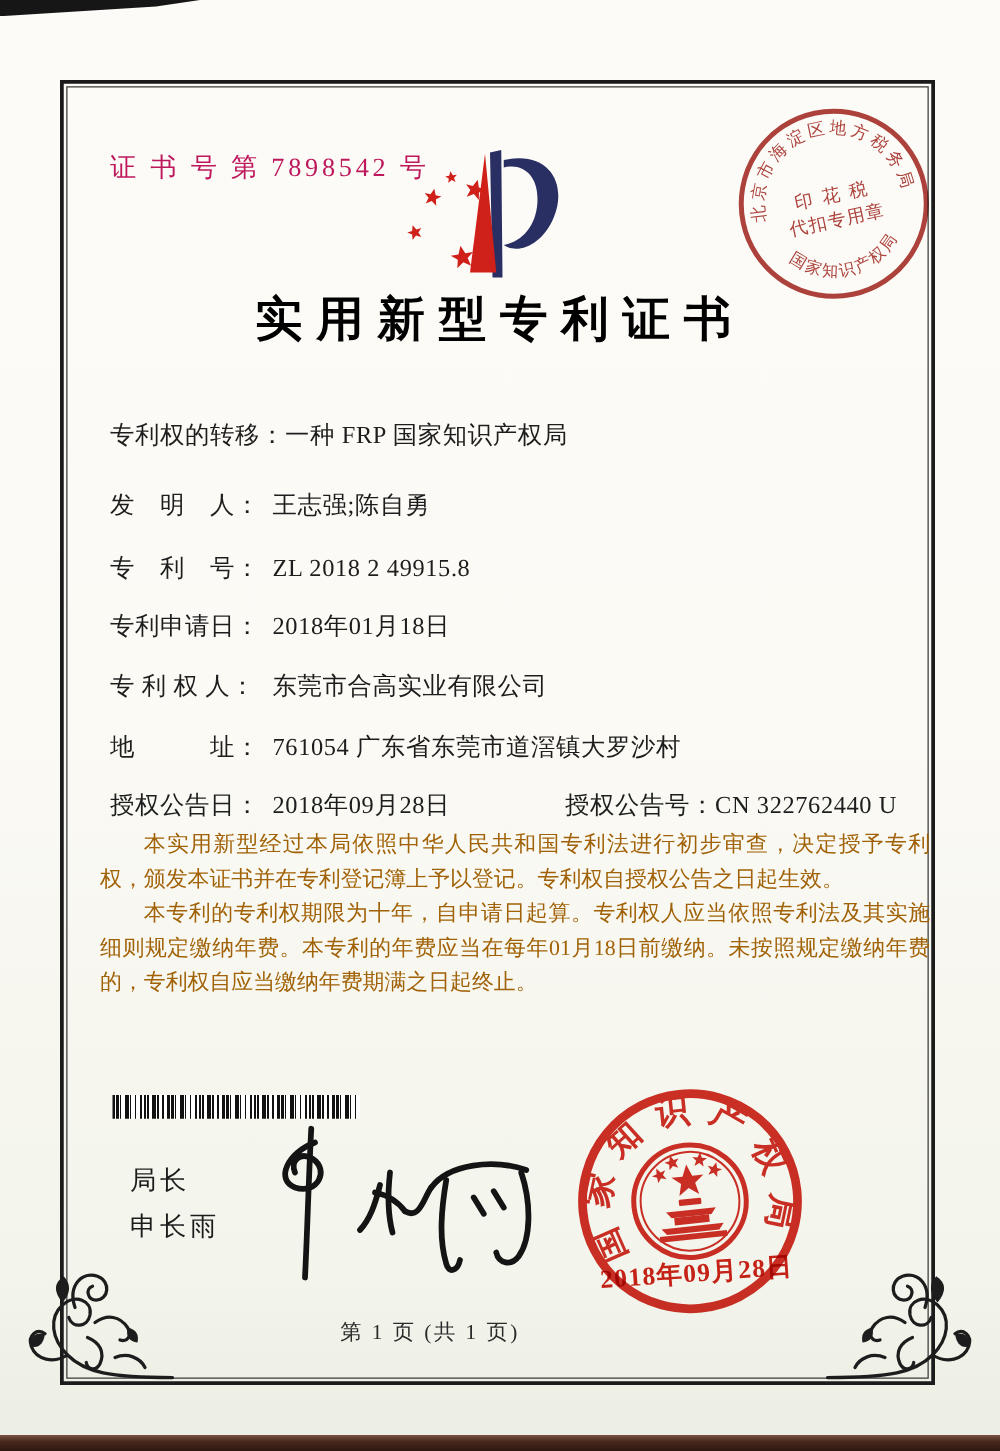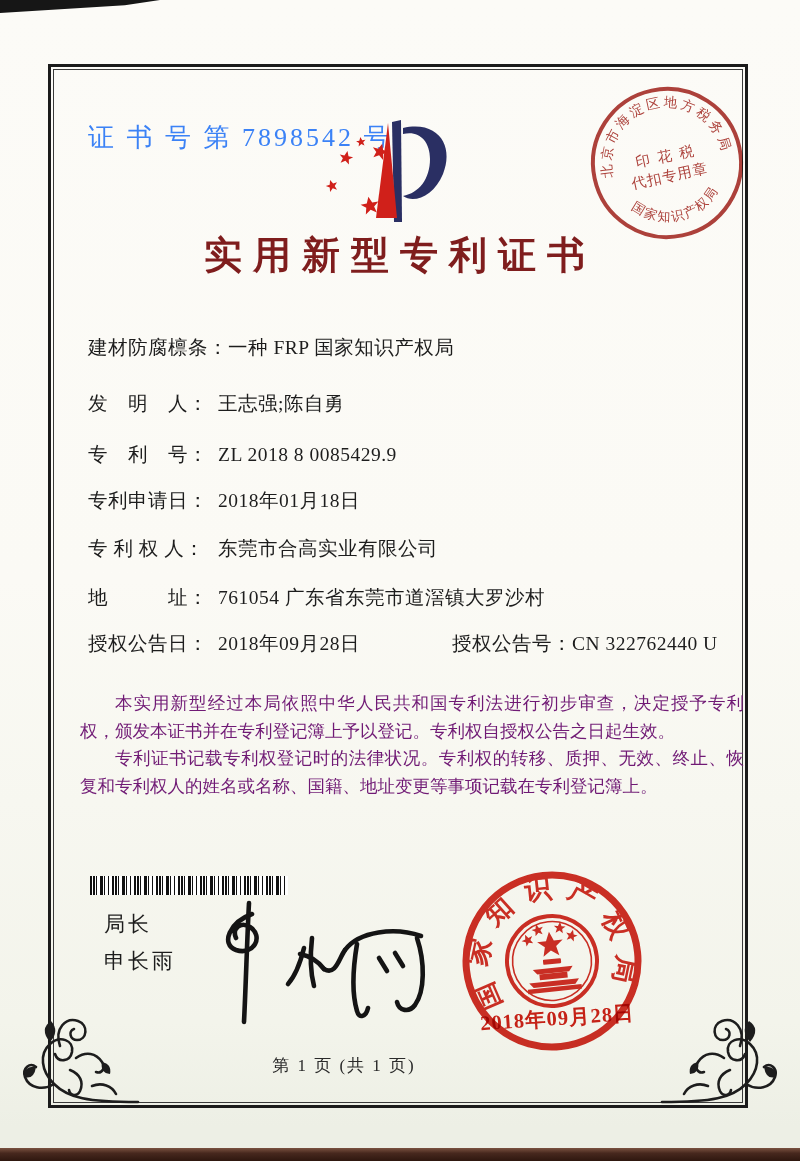--- a/index.html
+++ b/index.html
@@ -15,42 +15,42 @@
   .bottom-band{left:0;bottom:0;width:800px;height:13px;
     background:linear-gradient(180deg,#7a5240 0%,#472а1e 40%,#2e170f 100%);
     background:linear-gradient(180deg,#7a5240 0%,#47281e 40%,#2e170f 100%);}
   
   .frame{left:48px;top:64px;width:694px;height:1038px;border:3px solid #1b1b1b;}
   .frame::after{content:"";position:absolute;inset:2px;border:1px solid #3a3a3a;}
   .flourish{width:126px;height:92px;}
   .flourish.bl{left:14px;top:1016px;}
   .flourish.br{left:660px;top:1016px;transform:scaleX(-1);}
   
-  .certno{left:88px;top:120px;font-size:26px;letter-spacing:3px;color:#3b82f6;}
+  .certno{left:88px;top:120px;font-size:21px;letter-spacing:3px;color:#be185d;}
   .logo{left:322px;top:118px;}
   .title{left:0;top:230px;width:800px;text-align:center;font-size:38px;font-weight:bold;
-    letter-spacing:11px;color:#7f1d1d;}
+    letter-spacing:11px;color:#000000;}
   
   .tax-stamp{left:580px;top:76px;opacity:.92;transform:rotate(-12deg);mix-blend-mode:multiply;}
   
   .row{left:88px;font-size:19.5px;letter-spacing:.5px;color:#1d1d1d;white-space:nowrap;}
   .row .lbl{display:inline-block;min-width:130px;}
   .r0{top:334px}.r1{top:390px}.r2{top:441px}.r3{top:487px}.r4{top:535px}.r5{top:584px}.r6{top:630px}
   .grant-no{left:452px;top:630px;font-size:19.5px;letter-spacing:.5px;color:#1d1d1d;white-space:nowrap;}
   
   .body-text{left:80px;top:662px;width:664px;font-size:17.5px;line-height:27.5px;
-    text-align:justify;color:#701a75;margin-top:28px;}
+    text-align:justify;color:#a16207;}
   .body-text p{margin:0;text-indent:2em;}
   
   .barcode{left:90px;top:876px;width:198px;height:19px;background:
     repeating-linear-gradient(90deg,#111 0 2px,#fff 2px 3px,#111 3px 5px,#fff 5px 6px,
     #111 6px 7px,#fff 7px 10px,#111 10px 13px,#fff 13px 14px,#111 14px 15px,#fff 15px 18px,
     #111 18px 19px,#fff 19px 22px);}
   
-  .officer{left:104px;top:906px;font-size:21px;letter-spacing:3px;color:#1c1c1c;line-height:37px;}
+  .officer{left:104px;top:926px;font-size:21px;letter-spacing:3px;color:#1c1c1c;line-height:37px;}
   .signature{left:198px;top:898px;}
   
   .seal{left:452px;top:861px;opacity:.94;mix-blend-mode:multiply;transform:rotate(-6deg);}
   .seal-date{left:480px;top:1004px;font-size:20.5px;font-weight:bold;color:#cf2318;
     letter-spacing:1px;transform:rotate(-4deg);mix-blend-mode:multiply;white-space:nowrap;}
   
   .footer{left:0;top:1054px;width:688px;text-align:center;font-size:17px;letter-spacing:2px;color:#2a2a2a;}
   svg text{font-family:"Liberation Serif", serif;}
 </style>
 </head>
@@ -123,47 +123,47 @@
     <textPath href="#taxTop" startOffset="50%" text-anchor="middle">北京市海淀区地方税务局</textPath>
   </text>
   <text x="0" y="-2" text-anchor="middle" font-size="14.5" fill="#a8322c" letter-spacing="2">印 花 税</text>
   <text x="0" y="18" text-anchor="middle" font-size="14.5" fill="#a8322c" letter-spacing="1">代扣专用章</text>
   <text font-size="13" fill="#a8322c" letter-spacing="1.5">
     <textPath href="#taxBot" startOffset="50%" text-anchor="middle">国家知识产权局</textPath>
   </text>
 </svg>
 
 <div class="abs row r0">
-  <span class="lbl">建材防腐檩条：</span><span>一种 FRP 国家知识产权局</span>
+  <span class="lbl">专利权的转移：</span><span>一种 FRP 国家知识产权局</span>
 </div>
 <div class="abs row r1">
   <span class="lbl">发　明　人：</span><span>王志强;陈自勇</span>
 </div>
 <div class="abs row r2">
-  <span class="lbl">专　利　号：</span><span>ZL 2018 8 0085429.9</span>
+  <span class="lbl">专　利　号：</span><span>ZL 2018 2 49915.8</span>
 </div>
 <div class="abs row r3">
   <span class="lbl">专利申请日：</span><span>2018年01月18日</span>
 </div>
 <div class="abs row r4">
   <span class="lbl">专 利 权 人：</span><span>东莞市合高实业有限公司</span>
 </div>
 <div class="abs row r5">
   <span class="lbl">地　　　址：</span><span>761054 广东省东莞市道滘镇大罗沙村</span>
 </div>
 <div class="abs row r6">
   <span class="lbl">授权公告日：</span><span>2018年09月28日</span>
 </div>
 <div class="abs grant-no">
   <span>授权公告号：</span><span>CN 322762440 U</span>
 </div>
 
 <div class="abs body-text">
   <p>本实用新型经过本局依照中华人民共和国专利法进行初步审查，决定授予专利权，颁发本证书并在专利登记簿上予以登记。专利权自授权公告之日起生效。</p>
-  <p>专利证书记载专利权登记时的法律状况。专利权的转移、质押、无效、终止、恢复和专利权人的姓名或名称、国籍、地址变更等事项记载在专利登记簿上。</p>
+  <p>本专利的专利权期限为十年，自申请日起算。专利权人应当依照专利法及其实施细则规定缴纳年费。本专利的年费应当在每年01月18日前缴纳。未按照规定缴纳年费的，专利权自应当缴纳年费期满之日起终止。</p>
 </div>
 
 <div class="abs barcode"></div>
 
 <div class="abs officer">
   <div>局长</div>
   <div>申长雨</div>
 </div>
 
 <svg class="abs signature" width="244" height="142" viewBox="0 0 244 142">

